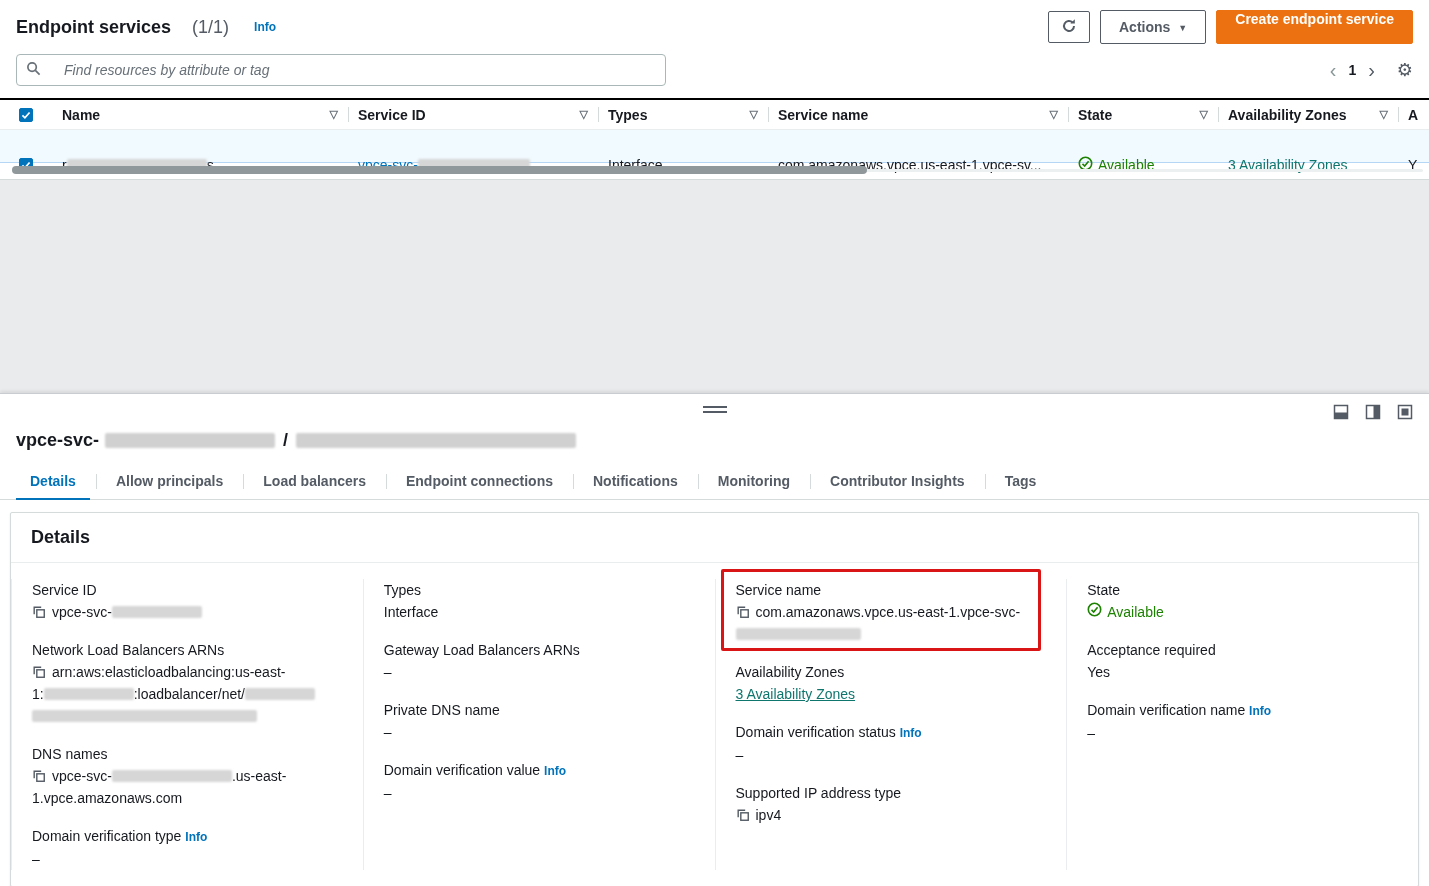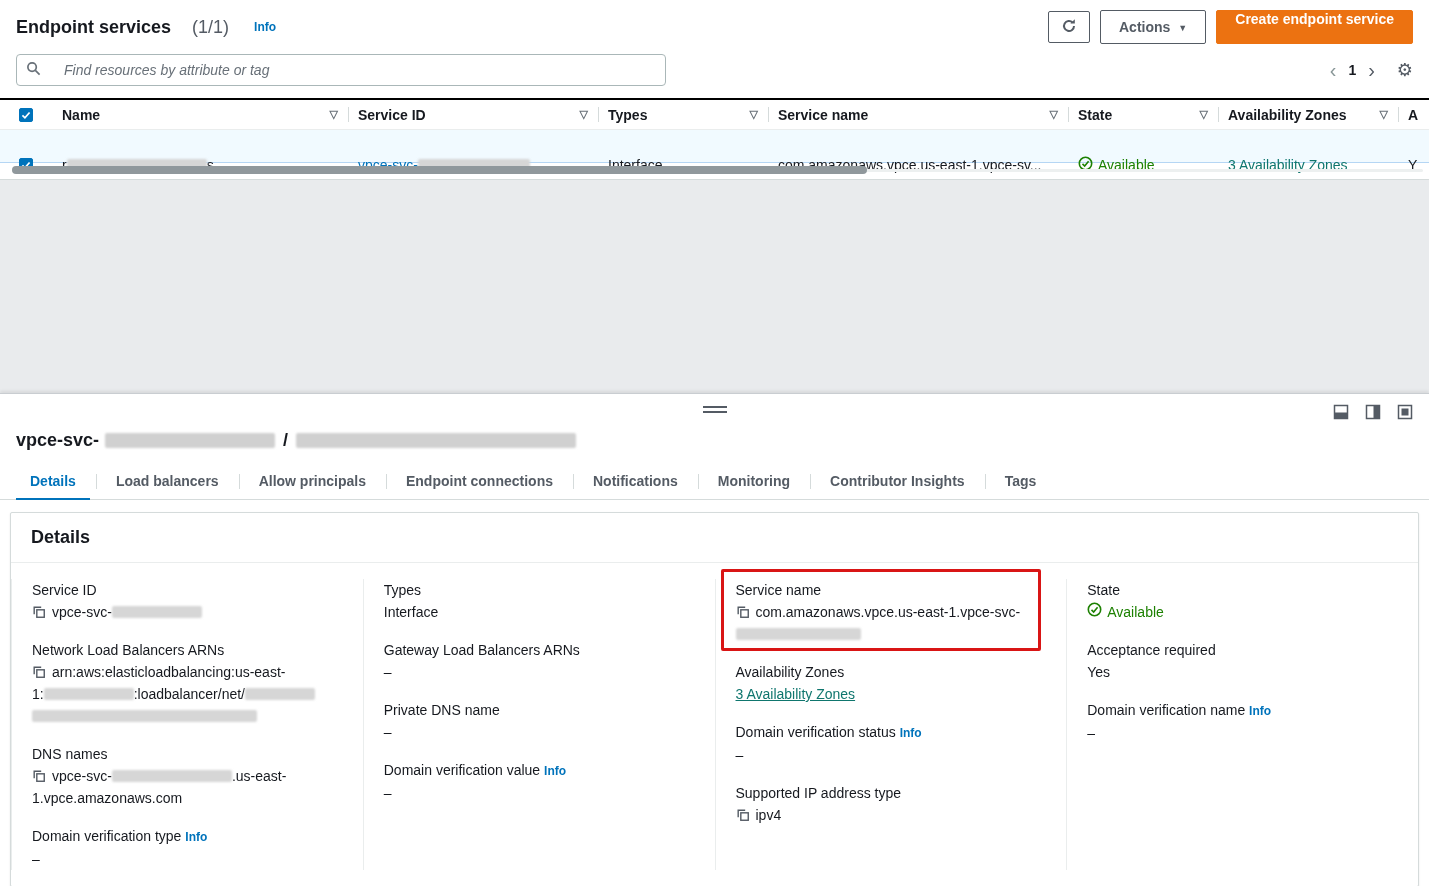--- a/index.html
+++ b/index.html
@@ -258,22 +258,22 @@
 
   <div class="panel-title">
     <span>vpce-svc-</span>
       <span class="redacted h15 rw170"></span>
     <span class="sep">/</span>
     <span class="redacted h15 rw280"></span>
   </div>
 
   <div class="tabs">
     <div class="tab active">Details</div>
+    <div class="tab">Allow principals</div>
     <div class="tab">Load balancers</div>
-    <div class="tab">Allow principals</div>
     <div class="tab">Endpoint connections</div>
     <div class="tab">Notifications</div>
     <div class="tab">Monitoring</div>
     <div class="tab">Contributor Insights</div>
     <div class="tab">Tags</div>
   </div>
 
   <div class="details-card">
     <div class="card-header">Details</div>
     <div class="card-content">

